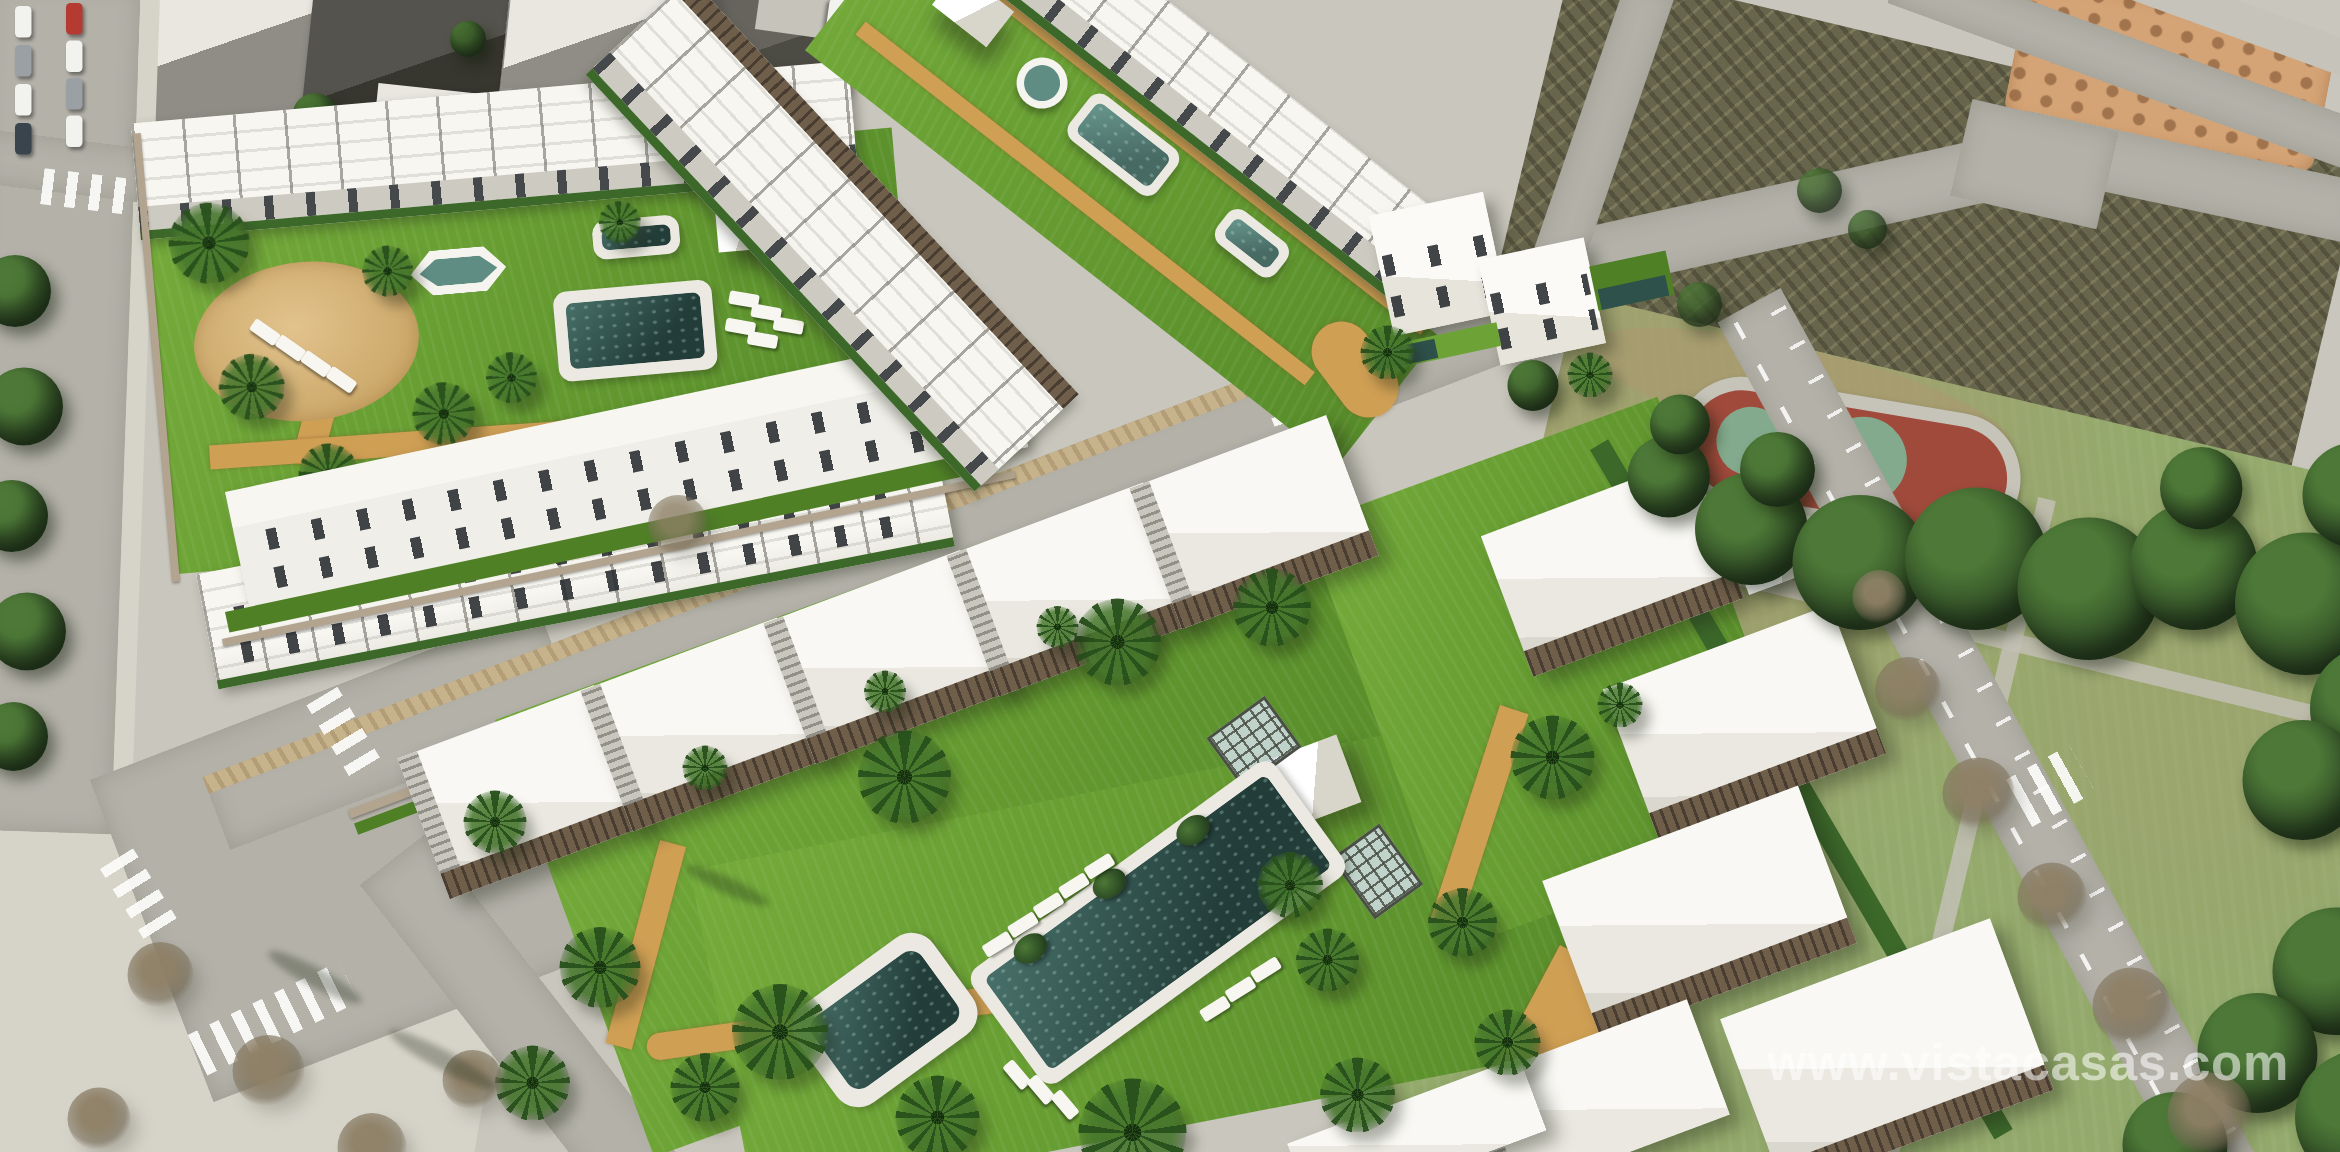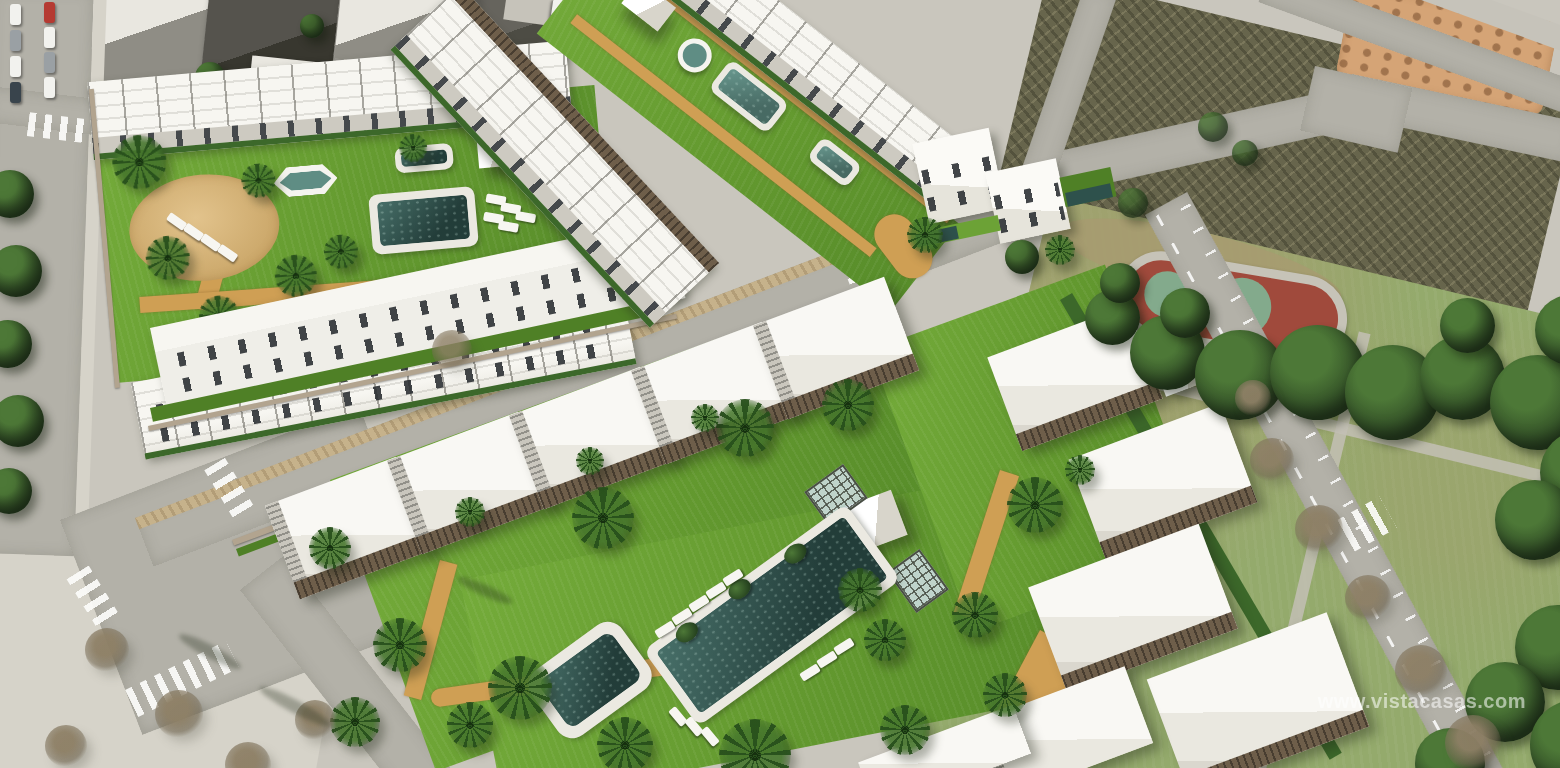--- a/index.html
+++ b/index.html
@@ -88,21 +88,21 @@
   .pine{border-radius:50%;
      background:radial-gradient(circle at 38% 32%,#4d7837 0 28%,#2a4322 72%);
      box-shadow:5px 6px 9px rgba(18,26,10,.45),inset -8px -10px 14px rgba(0,0,0,.35);}
   .btree{border-radius:50%;
      background:radial-gradient(circle at 45% 40%,rgba(142,128,102,.95) 0 28%,rgba(122,110,88,.55) 58%,rgba(0,0,0,0) 72%);
      filter:drop-shadow(7px 8px 5px rgba(60,60,48,.3));}
   .pshadow{background:rgba(35,42,24,.32);border-radius:50%;filter:blur(2px);}
   .car{width:11px;height:21px;border-radius:3px;box-shadow:1.5px 2px 2.5px rgba(0,0,0,.4);}
   .wallst{background:var(--stone);box-shadow:0 1px 2px rgba(0,0,0,.35);}
   .hex{clip-path:polygon(22% 0,78% 0,100% 50%,78% 100%,22% 100%,0 50%);}
-  .watermark{position:absolute;top:690px;right:34px;font-size:20px;font-weight:bold;
+  .watermark{position:absolute;top:690px;right:34px;font-size:34px;font-weight:bold;
      letter-spacing:.5px;color:var(--watermark-color);white-space:nowrap;}
 </style>
 </head>
 <body>
 
 <div class="scene">
 
   <div class="abs" style="left:-20px;top:555px;width:350px;height:240px;background:var(--concrete);transform:rotate(10deg);"></div>
   <div class="abs scrub o00" style="left:1048px;top:-26px;width:545px;height:235px;transform:rotate(13.5deg);"></div>
   <div class="abs dirt" style="left:1342px;top:2px;width:210px;height:96px;transform:rotate(11deg);"></div>

